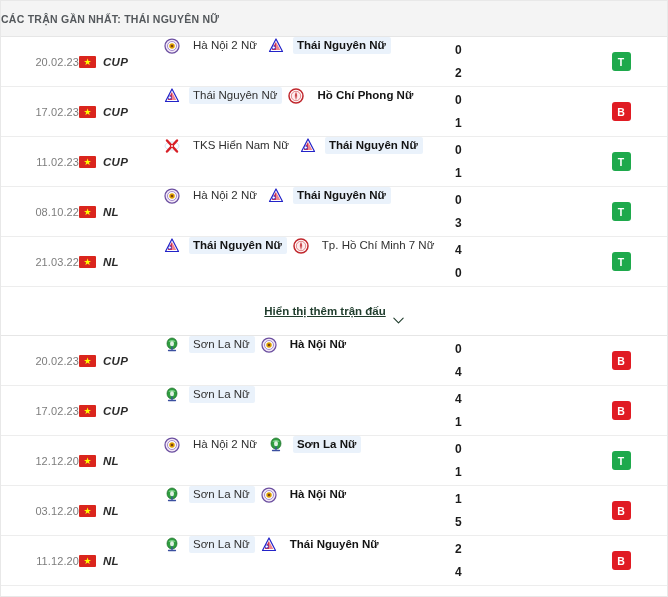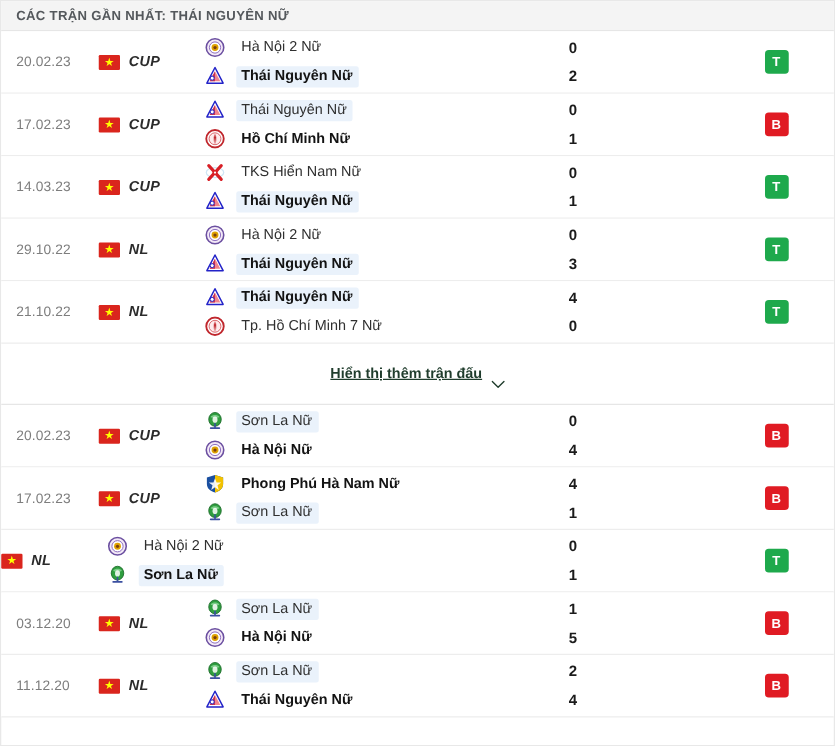--- a/index.html
+++ b/index.html
@@ -18,26 +18,25 @@
     width: 668px;
     height: 597px;
     position: relative;
     background: #ffffff;
     border: 1px solid #e8e8e8;
     box-sizing: border-box;
   }
 
   
   .section-header {
-    height: 24px;
+    height: 36px;
     background: #f4f4f4;
     border-bottom: 1px solid #e6e6e6;
     display: flex;
     align-items: center;
-    padding-left: 12px;
     box-sizing: border-box;
   }
   .section-header-title {
     font-size: 10.5px;
     font-weight: bold;
     letter-spacing: 0.25px;
     color: #54585c;
     text-transform: uppercase;
     white-space: nowrap;
   }
@@ -52,21 +51,21 @@
     position: relative;
     box-sizing: border-box;
   }
   .match-row:last-child { border-bottom: 1px solid #ededed; }
 
   .col-date {
     width: 78px;
     flex: 0 0 78px;
     display: flex;
     align-items: center;
-    justify-content: flex-start;
+    justify-content: flex-end;
     padding-left: 12px;
     box-sizing: border-box;
   }
   .date-text {
     font-size: 11px;
     color: #7d7d7d;
     white-space: nowrap;
     letter-spacing: 0.1px;
   }
 
@@ -102,22 +101,21 @@
     font-weight: bold;
     color: #2b2b2b;
     letter-spacing: 0.3px;
     white-space: nowrap;
     font-style: italic;
   }
 
   .col-teams {
     flex: 1 1 auto;
     display: flex;
-    flex-direction: column;
-    justify-content: center;
+    flex-direction: row;
     gap: 6px;
     padding-left: 3px;
     box-sizing: border-box;
     min-width: 0;
   }
   .team-line {
     display: flex;
     align-items: center;
     height: 17px;
   }
@@ -286,38 +284,38 @@
     </svg></span>
       <span class="team-name highlight">Thái Nguyên Nữ</span>
     </div>
           <div class="team-line">
       <span class="team-logo"><svg viewBox="0 0 32 32" width="16" height="16">
       <circle cx="16" cy="16" r="14" fill="#ffffff" stroke="#c0272d" stroke-width="3"></circle>
       <circle cx="16" cy="16" r="9.5" fill="#fdeced" stroke="#d6555a" stroke-width="1.4"></circle>
       <path d="M16 7 C19 12 20 18 16 25 C12 18 13 12 16 7 Z" fill="#e8a0a4"></path>
       <path d="M16 9 L17.6 14 L16 22 L14.4 14 Z" fill="#c0272d"></path>
     </svg></span>
-      <span class="team-name bold">Hồ Chí Minh Nữ</span>
+      <span class="team-name bold">Hồ Chí Phong Nữ</span>
     </div>
         </div>
         <div class="col-scores">
           <div class="score-line">
       <span class="score-val">0</span>
     </div>
           <div class="score-line">
       <span class="score-val">1</span>
     </div>
         </div>
         <div class="col-result">
           <span class="result-badge loss">B</span>
         </div>
       </div>
         <div class="match-row">
         <div class="col-date">
-          <span class="date-text">14.03.23</span>
+          <span class="date-text">11.02.23</span>
         </div>
         <div class="col-comp">
           <span class="flag">
               <span class="star">★</span>
             </span>
           <span class="comp-text">CUP</span>
         </div>
         <div class="col-teams">
           <div class="team-line">
       <span class="team-logo"><svg viewBox="0 0 32 32" width="16" height="16">
@@ -346,21 +344,21 @@
           <div class="score-line">
       <span class="score-val">1</span>
     </div>
         </div>
         <div class="col-result">
           <span class="result-badge win">T</span>
         </div>
       </div>
         <div class="match-row">
         <div class="col-date">
-          <span class="date-text">29.10.22</span>
+          <span class="date-text">08.10.22</span>
         </div>
         <div class="col-comp">
           <span class="flag">
               <span class="star">★</span>
             </span>
           <span class="comp-text">NL</span>
         </div>
         <div class="col-teams">
           <div class="team-line">
       <span class="team-logo"><svg viewBox="0 0 32 32" width="16" height="16">
@@ -388,21 +386,21 @@
           <div class="score-line">
       <span class="score-val">3</span>
     </div>
         </div>
         <div class="col-result">
           <span class="result-badge win">T</span>
         </div>
       </div>
         <div class="match-row">
         <div class="col-date">
-          <span class="date-text">21.10.22</span>
+          <span class="date-text">21.03.22</span>
         </div>
         <div class="col-comp">
           <span class="flag">
               <span class="star">★</span>
             </span>
           <span class="comp-text">NL</span>
         </div>
         <div class="col-teams">
           <div class="team-line">
       <span class="team-logo"><svg viewBox="0 0 32 32" width="16" height="16">
@@ -494,28 +492,20 @@
         </div>
         <div class="col-comp">
           <span class="flag">
               <span class="star">★</span>
             </span>
           <span class="comp-text">CUP</span>
         </div>
         <div class="col-teams">
           <div class="team-line">
       <span class="team-logo"><svg viewBox="0 0 32 32" width="16" height="16">
-      <path d="M16 2 L29 6 V16 C29 24 23 28 16 30 C9 28 3 24 3 16 V6 Z" fill="#1a4fa0"></path>
-      <path d="M16 2 L29 6 V16 C29 24 23 28 16 30 Z" fill="#f2c200"></path>
-      <path d="M16 7 L18.5 14 L26 14 L20 18.5 L22 26 L16 21.5 L10 26 L12 18.5 L6 14 L13.5 14 Z" fill="#ffffff" opacity="0.9"></path>
-    </svg></span>
-      <span class="team-name bold">Phong Phú Hà Nam Nữ</span>
-    </div>
-          <div class="team-line">
-      <span class="team-logo"><svg viewBox="0 0 32 32" width="16" height="16">
       <ellipse cx="16" cy="13" rx="10" ry="11" fill="#2f9e3f"></ellipse>
       <ellipse cx="16" cy="13" rx="10" ry="11" fill="none" stroke="#1d6b2a" stroke-width="1.4"></ellipse>
       <path d="M9 9 C12 5 20 5 23 9 C20 11 12 11 9 9 Z" fill="#8ed89a" opacity="0.8"></path>
       <ellipse cx="16" cy="13.5" rx="4" ry="5" fill="#ffffff" opacity="0.85"></ellipse>
       <path d="M16 20 L16 27 M9 27 L23 27" stroke="#3b4fa0" stroke-width="2.6" stroke-linecap="round"></path>
     </svg></span>
       <span class="team-name highlight">Sơn La Nữ</span>
     </div>
         </div>
         <div class="col-scores">
@@ -524,20 +514,23 @@
     </div>
           <div class="score-line">
       <span class="score-val">1</span>
     </div>
         </div>
         <div class="col-result">
           <span class="result-badge loss">B</span>
         </div>
       </div>
         <div class="match-row">
+        <div class="col-date">
+          <span class="date-text">12.12.20</span>
+        </div>
         <div class="col-comp">
           <span class="flag">
               <span class="star">★</span>
             </span>
           <span class="comp-text">NL</span>
         </div>
         <div class="col-teams">
           <div class="team-line">
       <span class="team-logo"><svg viewBox="0 0 32 32" width="16" height="16">
       <circle cx="16" cy="16" r="14" fill="#f3e9f7" stroke="#6b4fa0" stroke-width="2.5"></circle>

